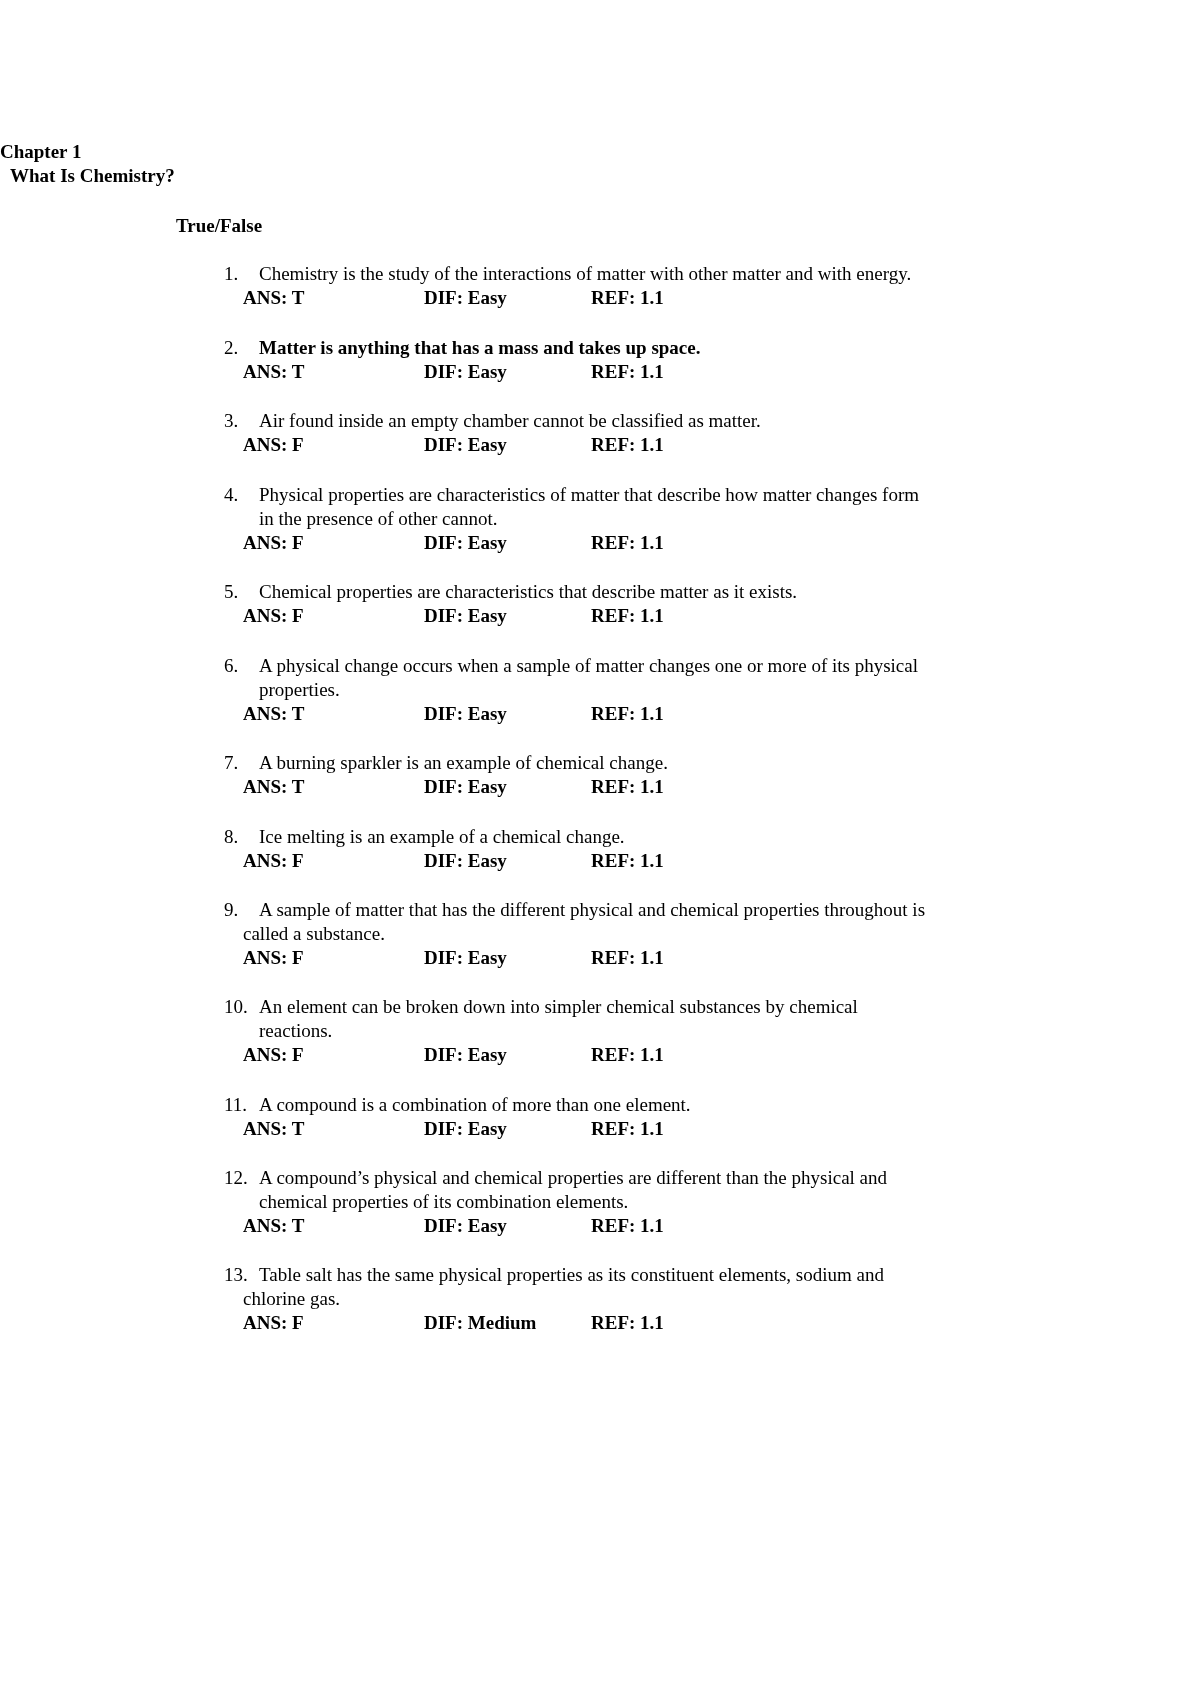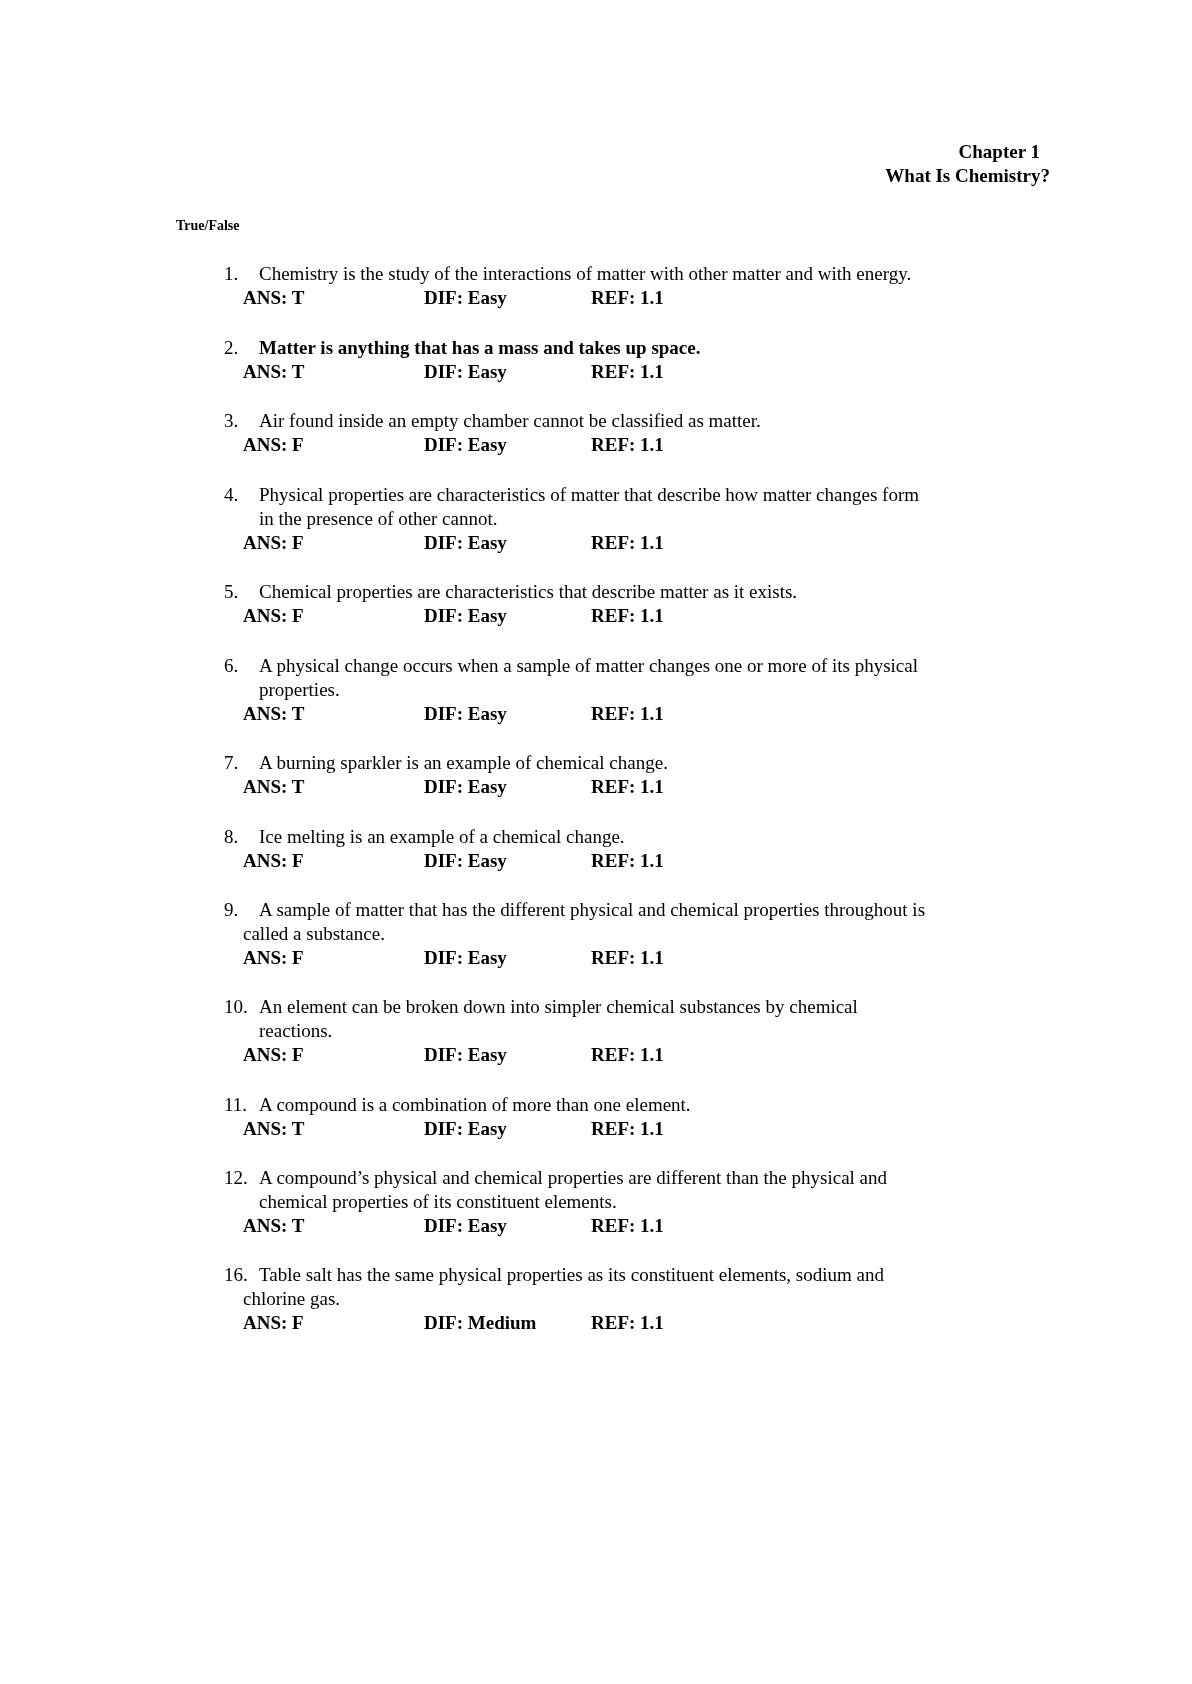--- a/index.html
+++ b/index.html
@@ -1,20 +1,20 @@
 <!DOCTYPE html>
 <html><head>
   <meta charset="utf-8">
   <style>
     html, body { margin: 0; padding: 0; background: #ffffff; }
     body { width: 1192px; height: 1684px; position: relative; overflow: hidden;
            font-family: "Liberation Serif", "DejaVu Serif", serif; color: #000; }
     .page { position: absolute; left: 0; top: 0; width: 1192px; height: 1684px; background: #fff; }
-    .title { position: absolute; left: 0; width: 1040px; text-align: right; font-weight: bold; font-size: 19px; line-height: 24px; }
-    .section { position: absolute; left: 176px; font-weight: bold; font-size: 14px; line-height: 24px; }
+    .title { position: absolute; left: 0; width: 1040px; text-align: left; font-weight: bold; font-size: 19px; line-height: 24px; }
+    .section { position: absolute; left: 176px; font-weight: bold; font-size: 19px; line-height: 24px; }
     .q { position: absolute; left: 0; width: 1192px; font-size: 19px; line-height: 24.5px; }
     .q .line { position: absolute; white-space: nowrap; }
     .q .num { position: absolute; white-space: nowrap; }
     .meta { position: absolute; white-space: nowrap; font-weight: bold; }
     .bold { font-weight: bold; }
   </style>
 </head>
 <body>
 
 <div class="page">
@@ -112,28 +112,28 @@
     <span class="num" style="left:224px;top:0;">11.</span>
     <span class="line" style="left:259px;top:0;">A compound is a combination of more than one element.</span>
     <span class="meta" style="left:243px;top:24px;">ANS: T</span>
     <span class="meta" style="left:424px;top:24px;">DIF: Easy</span>
     <span class="meta" style="left:591px;top:24px;">REF: 1.1</span>
   </div>
 
   <div class="q" style="top:1166px;">
     <span class="num" style="left:224px;top:0;">12.</span>
     <span class="line" style="left:259px;top:0;">A compound’s physical and chemical properties are different than the physical and</span>
-    <span class="line" style="left:259px;top:24px;">chemical properties of its constituent elements.</span>
+    <span class="line" style="left:259px;top:24px;">chemical properties of its combination elements.</span>
     <span class="meta" style="left:243px;top:48px;">ANS: T</span>
     <span class="meta" style="left:424px;top:48px;">DIF: Easy</span>
     <span class="meta" style="left:591px;top:48px;">REF: 1.1</span>
   </div>
 
   <div class="q" style="top:1263px;">
-    <span class="num" style="left:224px;top:0;">16.</span>
+    <span class="num" style="left:224px;top:0;">13.</span>
     <span class="line" style="left:259px;top:0;">Table salt has the same physical properties as its constituent elements, sodium and</span>
     <span class="line" style="left:243px;top:24px;">chlorine gas.</span>
     <span class="meta" style="left:243px;top:48px;">ANS: F</span>
     <span class="meta" style="left:424px;top:48px;">DIF: Medium</span>
     <span class="meta" style="left:591px;top:48px;">REF: 1.1</span>
   </div>
 
 </div>
 
 </body></html>

